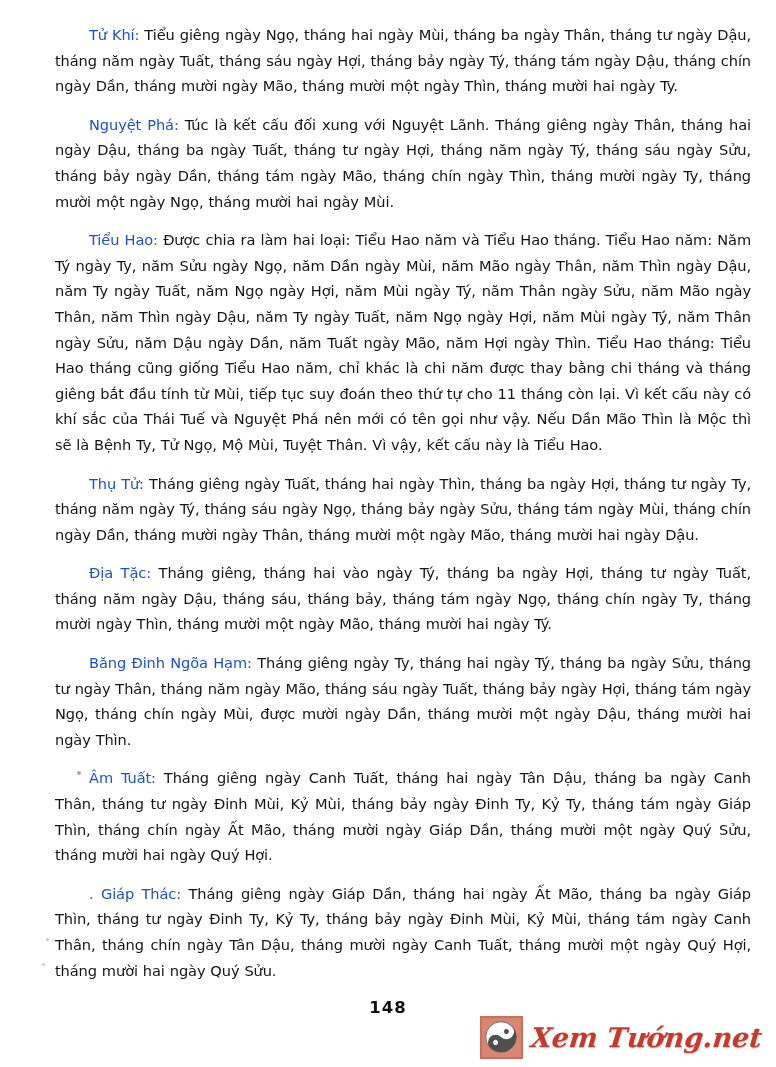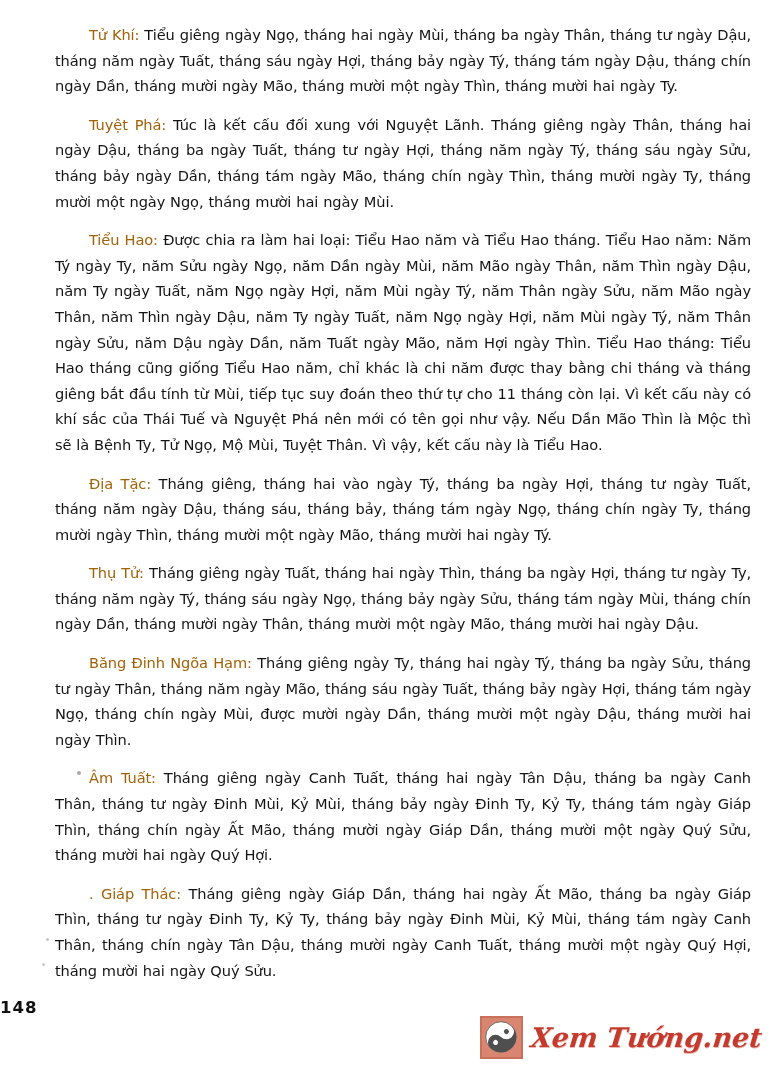--- a/index.html
+++ b/index.html
@@ -24,26 +24,26 @@
     margin: 0 0 13px 0;
     font-size: 14.6px;
     line-height: 25.6px;
     text-align: justify;
     text-indent: 34px;
     color: #141414;
     letter-spacing: -0.1px;
     word-spacing: 0.4px;
     -webkit-font-smoothing: antialiased;
   }
-  .para .term { color: #a16207; }
+  .para .term { color: #1d4ed8; }
   .page-number {
     position: absolute;
     left: 0; right: 0;
     bottom: 50px;
-    text-align: left;
+    text-align: center;
     font-size: 16.5px;
     font-weight: bold;
     letter-spacing: 1px;
     color: #111;
   }
   .watermark {
     position: absolute;
     right: 14px; bottom: 4px;
     display: flex;
     align-items: center;
@@ -81,27 +81,27 @@
 </style>
 </head>
 <body>
 
 <div class="page">
 
   <div class="text-block">
 
     <p class="para"><span class="term">Tử Khí:</span><span> Tiểu giêng ngày Ngọ, tháng hai ngày Mùi, tháng ba ngày Thân, tháng tư ngày Dậu, tháng năm ngày Tuất, tháng sáu ngày Hợi, tháng bảy ngày Tý, tháng tám ngày Dậu, tháng chín ngày Dần, tháng mười ngày Mão, tháng mười một ngày Thìn, tháng mười hai ngày Ty.</span></p>
 
-    <p class="para"><span class="term">Tuyệt Phá:</span><span> Túc là kết cấu đối xung với Nguyệt Lãnh. Tháng giêng ngày Thân, tháng hai ngày Dậu, tháng ba ngày Tuất, tháng tư ngày Hợi, tháng năm ngày Tý, tháng sáu ngày Sửu, tháng bảy ngày Dần, tháng tám ngày Mão, tháng chín ngày Thìn, tháng mười ngày Ty, tháng mười một ngày Ngọ, tháng mười hai ngày Mùi.</span></p>
+    <p class="para"><span class="term">Nguyệt Phá:</span><span> Túc là kết cấu đối xung với Nguyệt Lãnh. Tháng giêng ngày Thân, tháng hai ngày Dậu, tháng ba ngày Tuất, tháng tư ngày Hợi, tháng năm ngày Tý, tháng sáu ngày Sửu, tháng bảy ngày Dần, tháng tám ngày Mão, tháng chín ngày Thìn, tháng mười ngày Ty, tháng mười một ngày Ngọ, tháng mười hai ngày Mùi.</span></p>
 
     <p class="para"><span class="term">Tiểu Hao:</span><span> Được chia ra làm hai loại: Tiểu Hao năm và Tiểu Hao tháng. Tiểu Hao năm: Năm Tý ngày Ty, năm Sửu ngày Ngọ, năm Dần ngày Mùi, năm Mão ngày Thân, năm Thìn ngày Dậu, năm Ty ngày Tuất, năm Ngọ ngày Hợi, năm Mùi ngày Tý, năm Thân ngày Sửu, năm Mão ngày Thân, năm Thìn ngày Dậu, năm Ty ngày Tuất, năm Ngọ ngày Hợi, năm Mùi ngày Tý, năm Thân ngày Sửu, năm Dậu ngày Dần, năm Tuất ngày Mão, năm Hợi ngày Thìn. Tiểu Hao tháng: Tiểu Hao tháng cũng giống Tiểu Hao năm, chỉ khác là chi năm được thay bằng chi tháng và tháng giêng bắt đầu tính từ Mùi, tiếp tục suy đoán theo thứ tự cho 11 tháng còn lại. Vì kết cấu này có khí sắc của Thái Tuế và Nguyệt Phá nên mới có tên gọi như vậy. Nếu Dần Mão Thìn là Mộc thì sẽ là Bệnh Ty, Tử Ngọ, Mộ Mùi, Tuyệt Thân. Vì vậy, kết cấu này là Tiểu Hao.</span></p>
 
+    <p class="para"><span class="term">Thụ Tử:</span><span> Tháng giêng ngày Tuất, tháng hai ngày Thìn, tháng ba ngày Hợi, tháng tư ngày Ty, tháng năm ngày Tý, tháng sáu ngày Ngọ, tháng bảy ngày Sửu, tháng tám ngày Mùi, tháng chín ngày Dần, tháng mười ngày Thân, tháng mười một ngày Mão, tháng mười hai ngày Dậu.</span></p>
+
     <p class="para"><span class="term">Địa Tặc:</span><span> Tháng giêng, tháng hai vào ngày Tý, tháng ba ngày Hợi, tháng tư ngày Tuất, tháng năm ngày Dậu, tháng sáu, tháng bảy, tháng tám ngày Ngọ, tháng chín ngày Ty, tháng mười ngày Thìn, tháng mười một ngày Mão, tháng mười hai ngày Tý.</span></p>
-
-    <p class="para"><span class="term">Thụ Tử:</span><span> Tháng giêng ngày Tuất, tháng hai ngày Thìn, tháng ba ngày Hợi, tháng tư ngày Ty, tháng năm ngày Tý, tháng sáu ngày Ngọ, tháng bảy ngày Sửu, tháng tám ngày Mùi, tháng chín ngày Dần, tháng mười ngày Thân, tháng mười một ngày Mão, tháng mười hai ngày Dậu.</span></p>
 
     <p class="para"><span class="term">Băng Đinh Ngõa Hạm:</span><span> Tháng giêng ngày Ty, tháng hai ngày Tý, tháng ba ngày Sửu, tháng tư ngày Thân, tháng năm ngày Mão, tháng sáu ngày Tuất, tháng bảy ngày Hợi, tháng tám ngày Ngọ, tháng chín ngày Mùi, được mười ngày Dần, tháng mười một ngày Dậu, tháng mười hai ngày Thìn.</span></p>
 
     <p class="para"><span class="term">Âm Tuất:</span><span> Tháng giêng ngày Canh Tuất, tháng hai ngày Tân Dậu, tháng ba ngày Canh Thân, tháng tư ngày Đinh Mùi, Kỷ Mùi, tháng bảy ngày Đinh Ty, Kỷ Ty, tháng tám ngày Giáp Thìn, tháng chín ngày Ất Mão, tháng mười ngày Giáp Dần, tháng mười một ngày Quý Sửu, tháng mười hai ngày Quý Hợi.</span></p>
 
     <p class="para"><span class="term">. Giáp Thác:</span><span> Tháng giêng ngày Giáp Dần, tháng hai ngày Ất Mão, tháng ba ngày Giáp Thìn, tháng tư ngày Đinh Ty, Kỷ Ty, tháng bảy ngày Đinh Mùi, Kỷ Mùi, tháng tám ngày Canh Thân, tháng chín ngày Tân Dậu, tháng mười ngày Canh Tuất, tháng mười một ngày Quý Hợi, tháng mười hai ngày Quý Sửu.</span></p>
 
   </div>
 
   <span class="noise-dot nd1"></span>

